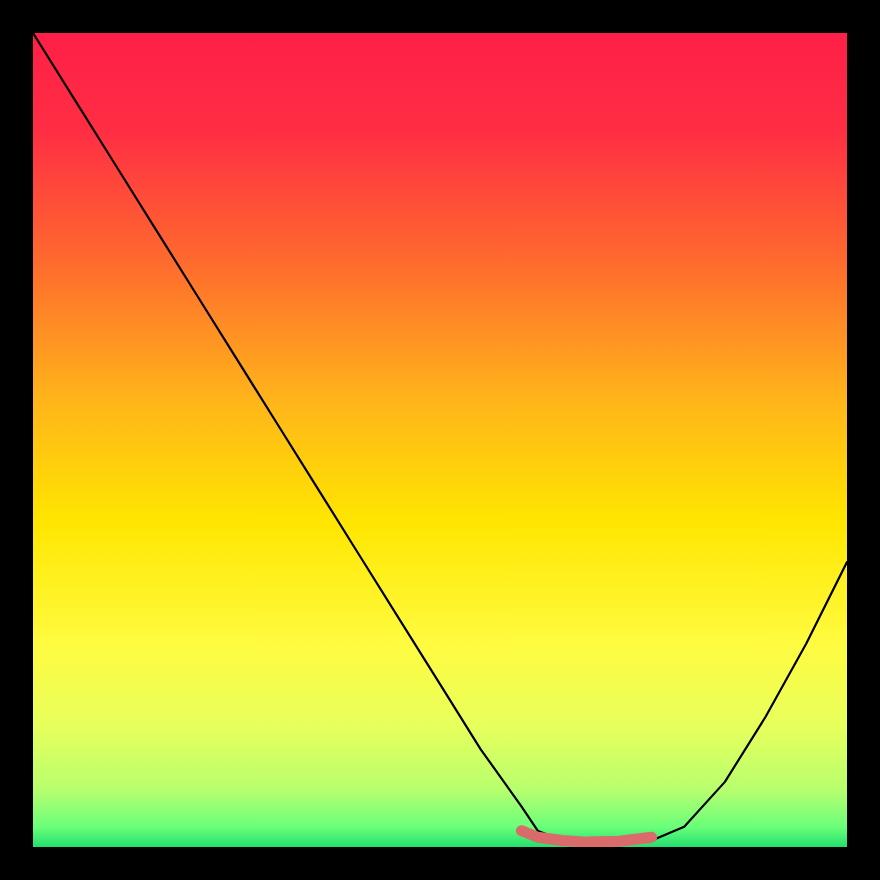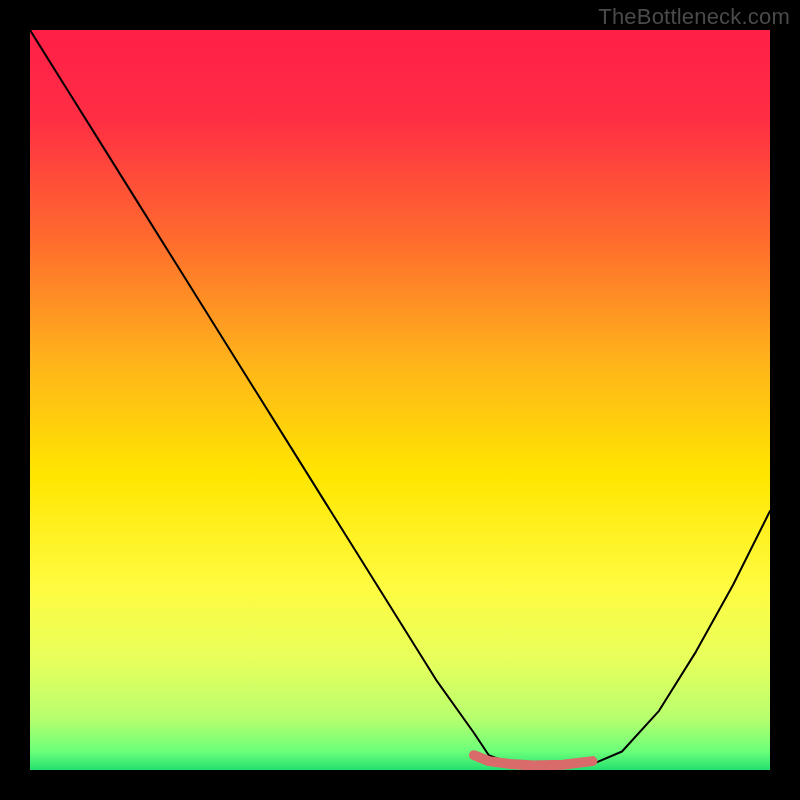--- a/index.html
+++ b/index.html
@@ -37,21 +37,20 @@
   svg {
     display: block;
     width: 100%;
     height: 100%;
   }
 </style>
 </head>
 <body>
 
 <div class="container">
-  <div class="watermark">TheBottleneck.com</div>
   <div class="plot-area">
     <svg id="chart-svg" viewBox="0 0 740 740" preserveAspectRatio="none">
         <defs>
           <linearGradient id="bg-grad" x1="0" y1="0" x2="0" y2="1">
             <stop offset="0%" stop-color="#ff1f47"></stop>
             <stop offset="12%" stop-color="#ff2e44"></stop>
             <stop offset="28.000000000000004%" stop-color="#ff6a2e"></stop>
             <stop offset="45%" stop-color="#ffb41a"></stop>
             <stop offset="60%" stop-color="#ffe600"></stop>
             <stop offset="75%" stop-color="#fffb40"></stop>

